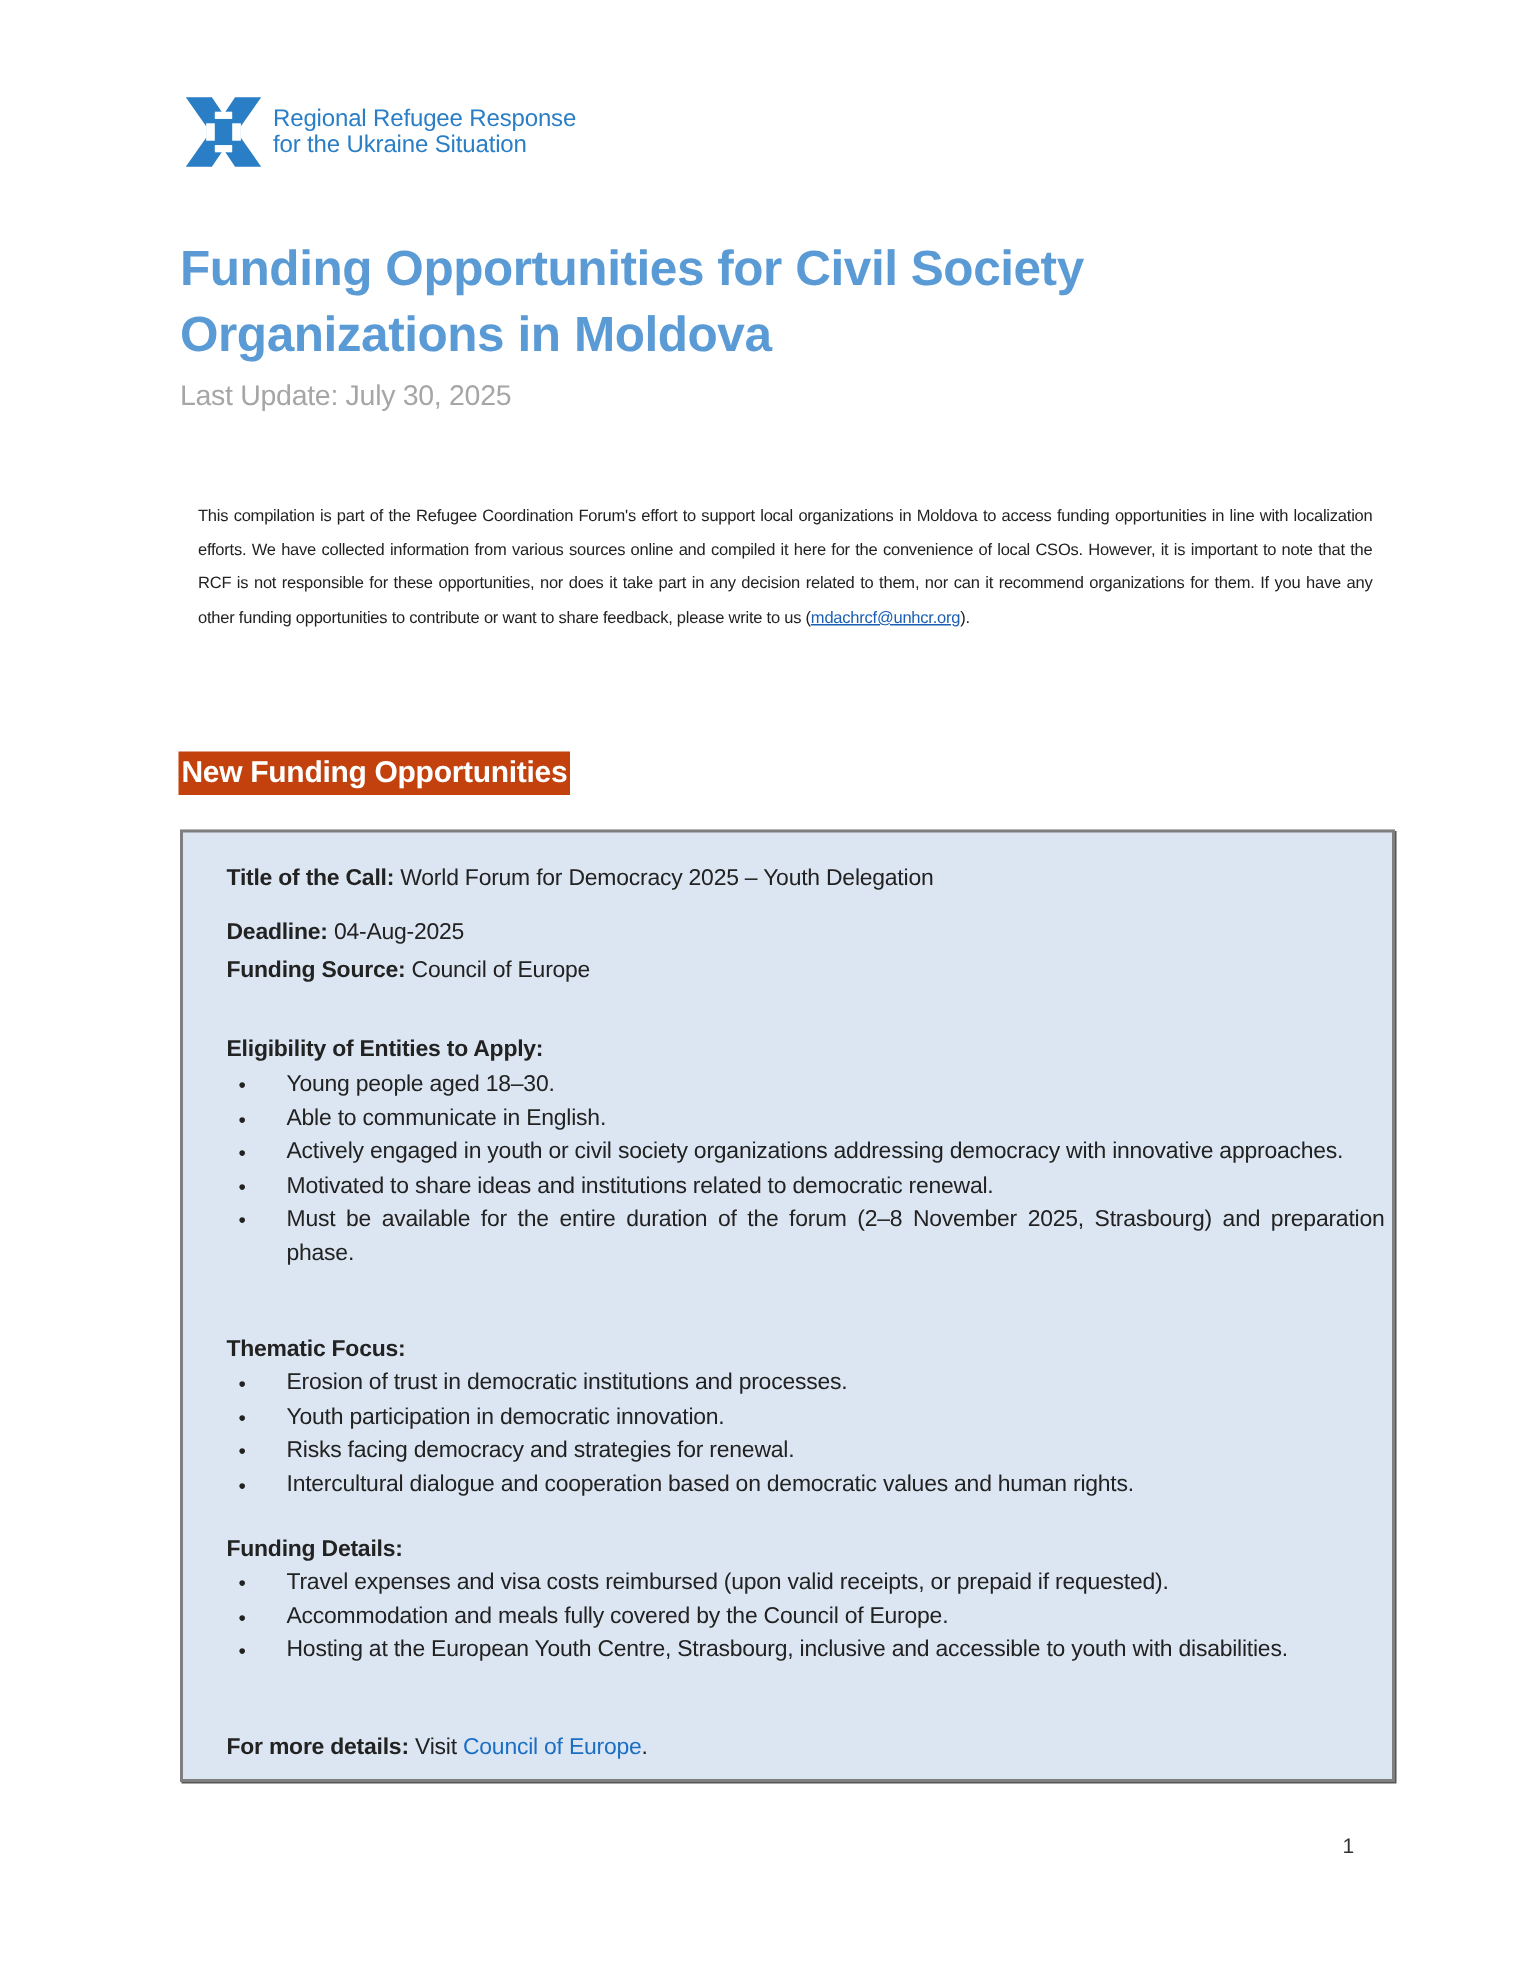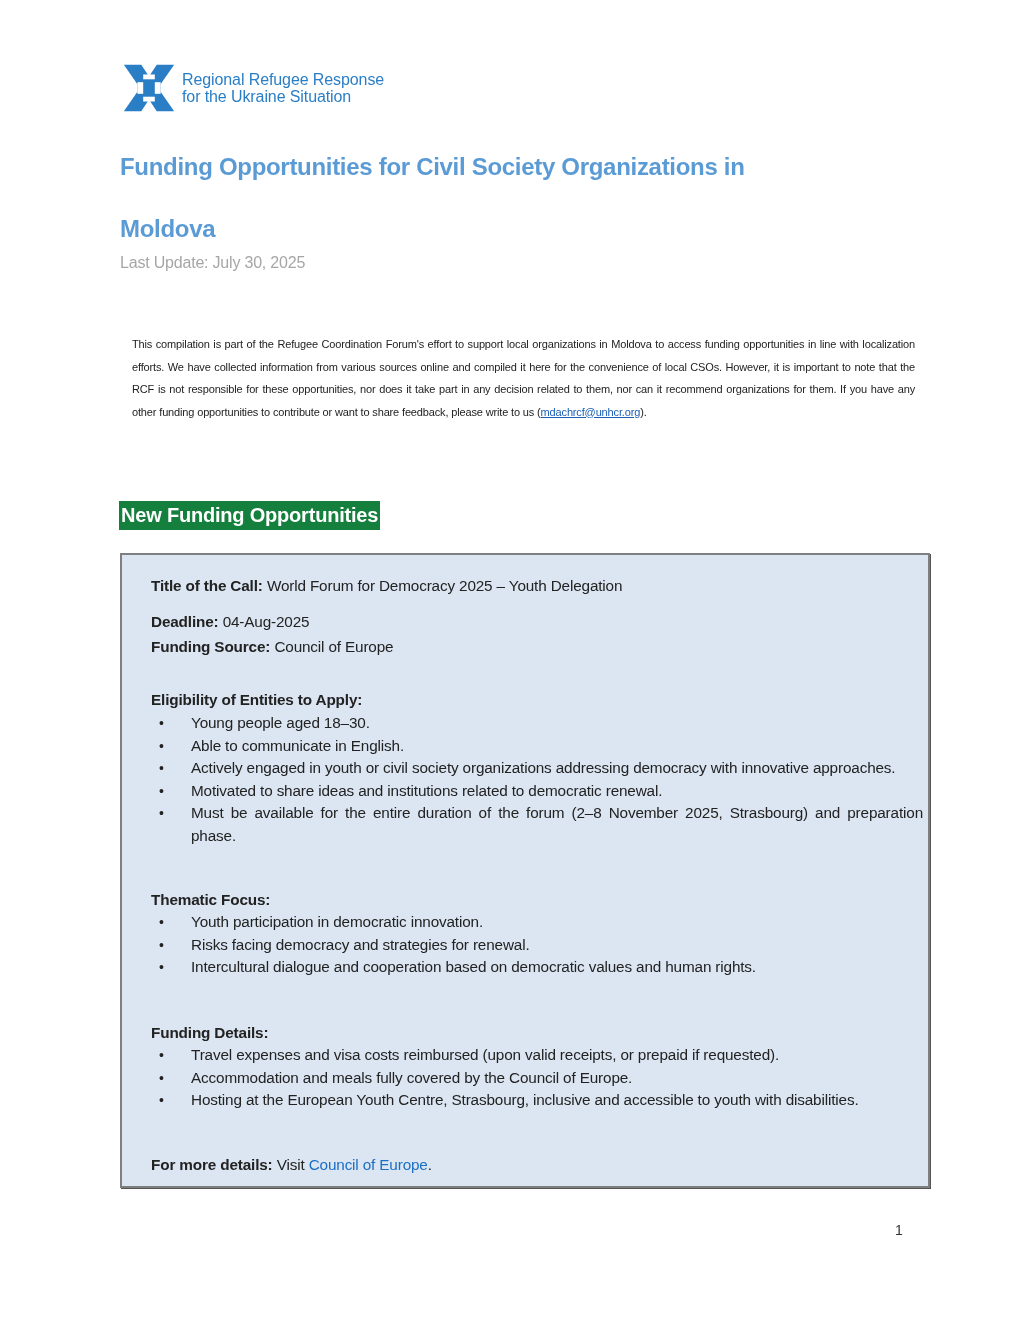--- a/index.html
+++ b/index.html
@@ -11,37 +11,37 @@
     .logo {
       position: absolute; left: 120px; top: 58px; height: 60px;
       display: flex; align-items: center; gap: 4px;
     }
     .logo svg { width: 58px; height: 58px; display: block; }
     .logo-text {
       color: #2a7ec6; font-size: 16px; line-height: 17px; font-weight: normal;
       letter-spacing: -0.1px;
     }
     .title {
-      position: absolute; left: 120px; top: 136px; width: 700px;
-      color: #5b9bd5; font-size: 24px; line-height: 62px; font-weight: bold;
+      position: absolute; left: 120px; top: 157px; width: 700px;
+      color: #5b9bd5; font-size: 33px; line-height: 44px; font-weight: bold;
       margin: 0; letter-spacing: -0.3px;
     }
     .last-update {
       position: absolute; left: 120px; top: 254px;
-      color: #a6a6a6; font-size: 16px; letter-spacing: -0.2px;
+      color: #a6a6a6; font-size: 19px; letter-spacing: -0.2px;
     }
     .intro {
       position: absolute; left: 120px; top: 321px; width: 783px;
       font-size: 11px; line-height: 22.5px; text-align: justify; color: #222;
       margin: 12px; letter-spacing: -0.15px;
     }
     .intro a { color: #1a5fb4; text-decoration: underline; }
     .section-heading {
       position: absolute; left: 119px; top: 501px;
-      background: #15803d; color: #ffffff; font-weight: bold; font-size: 20px;
+      background: #c2410c; color: #ffffff; font-weight: bold; font-size: 20px;
       line-height: 29px; padding: 0 2px; letter-spacing: -0.2px;
     }
     .card {
       position: absolute; left: 120px; top: 553px; width: 810px; height: 635px;
       background: #dce6f2; border: 2px solid #7f7f7f; box-sizing: border-box;
       box-shadow: 1px 1px 0 #555;
       font-size: 15.3px; color: #222; letter-spacing: -0.15px;
     }
     .field { position: absolute; left: 9px; line-height: 22px; }
     .field a { color: #1a6fc4; text-decoration: none; }
@@ -110,20 +110,21 @@
   <ul class="bullets" style="top:157px;">
     <li>Young people aged 18–30.</li>
     <li>Able to communicate in English.</li>
     <li>Actively engaged in youth or civil society organizations addressing democracy with innovative approaches.</li>
     <li>Motivated to share ideas and institutions related to democratic renewal.</li>
     <li>Must be available for the entire duration of the forum (2–8 November 2025, Strasbourg) and preparation phase.</li>
   </ul>
 
   <div class="field label" style="top:334px;">Thematic Focus:</div>
   <ul class="bullets" style="top:356px;">
+    <li>Erosion of trust in democratic institutions and processes.</li>
     <li>Youth participation in democratic innovation.</li>
     <li>Risks facing democracy and strategies for renewal.</li>
     <li>Intercultural dialogue and cooperation based on democratic values and human rights.</li>
   </ul>
 
   <div class="field label" style="top:467px;">Funding Details:</div>
   <ul class="bullets" style="top:489px;">
     <li>Travel expenses and visa costs reimbursed (upon valid receipts, or prepaid if requested).</li>
     <li>Accommodation and meals fully covered by the Council of Europe.</li>
     <li>Hosting at the European Youth Centre, Strasbourg, inclusive and accessible to youth with disabilities.</li>

